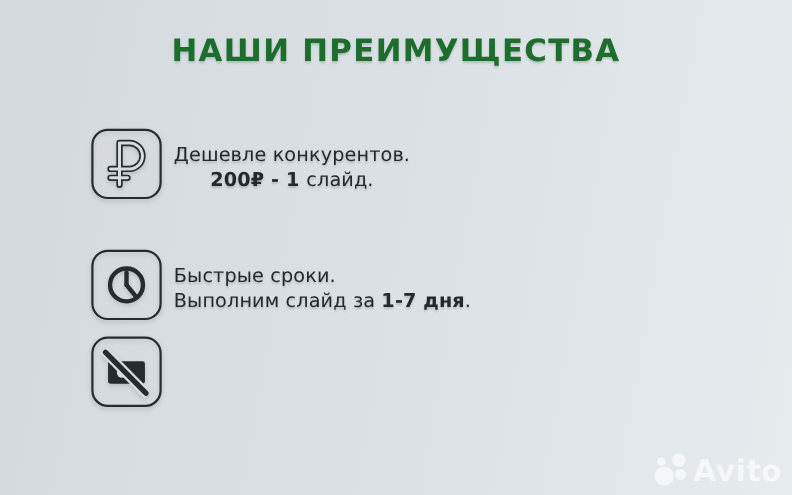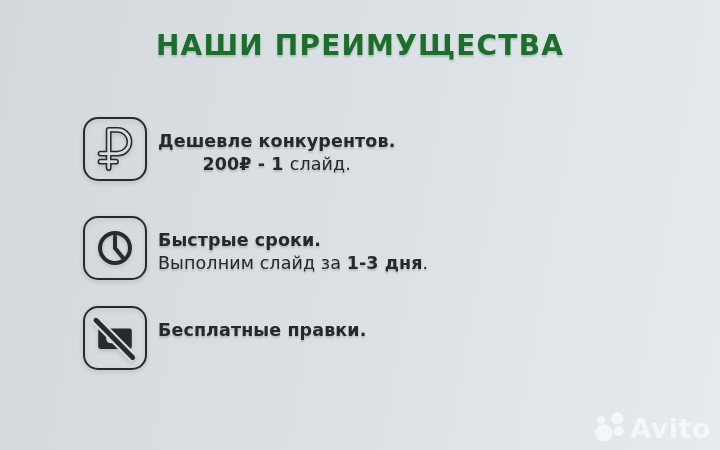--- a/index.html
+++ b/index.html
@@ -15,39 +15,39 @@
     text-align:center;
     font-family:"DejaVu Sans","Liberation Sans",sans-serif;
     font-size:28px;font-weight:800;letter-spacing:1.2px;
     color:var(--title-green);
     text-shadow:0 2px 2px rgba(25,60,35,0.20);
   }
   .row{
     position:absolute;left:83px;
     display:flex;align-items:flex-start;gap:11px;
   }
-  .row1{top:117px}.row2{top:216px}.row3{top:306px}
+  .row1{top:117px}.row2{top:227px}.row3{top:306px}
   .icon-box{
     width:64px;height:64px;box-sizing:border-box;flex:0 0 auto;
     border:2.2px solid var(--icon-stroke);
     border-radius:15px;
     background:rgba(255,255,255,0.10);
     display:flex;align-items:center;justify-content:center;
     color:var(--icon-stroke);
     filter:drop-shadow(0 2px 2px rgba(30,40,50,0.22));
   }
   .icon-box svg{display:block;width:58px;height:58px;}
   .txt{
     padding-top:13px;
     font-family:"DejaVu Sans","Liberation Sans",sans-serif;
     font-size:17.5px;line-height:22.5px;letter-spacing:0.1px;
     color:var(--text-dark);
     text-shadow:0 2px 2px rgba(30,40,50,0.20);
   }
-  .line1{font-weight:700;}
+  .line1{font-weight:400;}
   .line2{font-weight:400;text-align:center;}
   .line2 b{font-weight:700;}
   .watermark{
     position:absolute;right:9px;bottom:5px;
     display:flex;align-items:center;gap:3px;
     color:var(--watermark);
     user-select:none;
   }
   .watermark svg{display:block;}
   .watermark .wm-text{
@@ -81,35 +81,34 @@
   <div class="row row2">
     <div class="icon-box">
       <svg viewBox="0 0 64 64" fill="none">
         <circle cx="32" cy="32" r="16.5" stroke="currentColor" stroke-width="4.4"></circle>
         <path d="M32 32 V19.5" stroke="currentColor" stroke-width="4.4" stroke-linecap="round"></path>
         <path d="M32 32 L40.5 42.5" stroke="currentColor" stroke-width="4.4" stroke-linecap="round"></path>
       </svg>
     </div>
     <div class="txt">
       <div class="line1">Быстрые сроки.</div>
-      <div class="line2"><span>Выполним слайд за </span><b>1-3 дня</b><span>.</span></div>
+      <div class="line2"><span>Выполним слайд за </span><b>1-7 дня</b><span>.</span></div>
     </div>
   </div>
 
   <div class="row row3">
     <div class="icon-box">
       <svg viewBox="0 0 64 64" fill="none">
         <rect x="13.5" y="21.5" width="37" height="22.5" rx="2.5" fill="currentColor"></rect>
         <circle cx="27.5" cy="32.7" r="5.2" class="hollow-fill" fill="#d7dce0"></circle>
         <line x1="9" y1="10.5" x2="53.5" y2="55.5" class="hollow" stroke-width="10" stroke="#d7dce0"></line>
         <line x1="11" y1="12.5" x2="51.5" y2="53.5" stroke="currentColor" stroke-width="5.4" stroke-linecap="round"></line>
       </svg>
     </div>
     <div class="txt">
-      <div class="line1">Бесплатные правки.</div>
     </div>
   </div>
 
   <div class="watermark">
     <svg width="33" height="33" viewBox="0 0 30 30">
       <circle cx="6.5" cy="7" r="3.6" fill="currentColor"></circle>
       <circle cx="9" cy="19" r="8" fill="currentColor"></circle>
       <circle cx="21" cy="5.8" r="5.5" fill="currentColor"></circle>
       <circle cx="22.5" cy="17.5" r="4.6" fill="currentColor"></circle>
     </svg>

